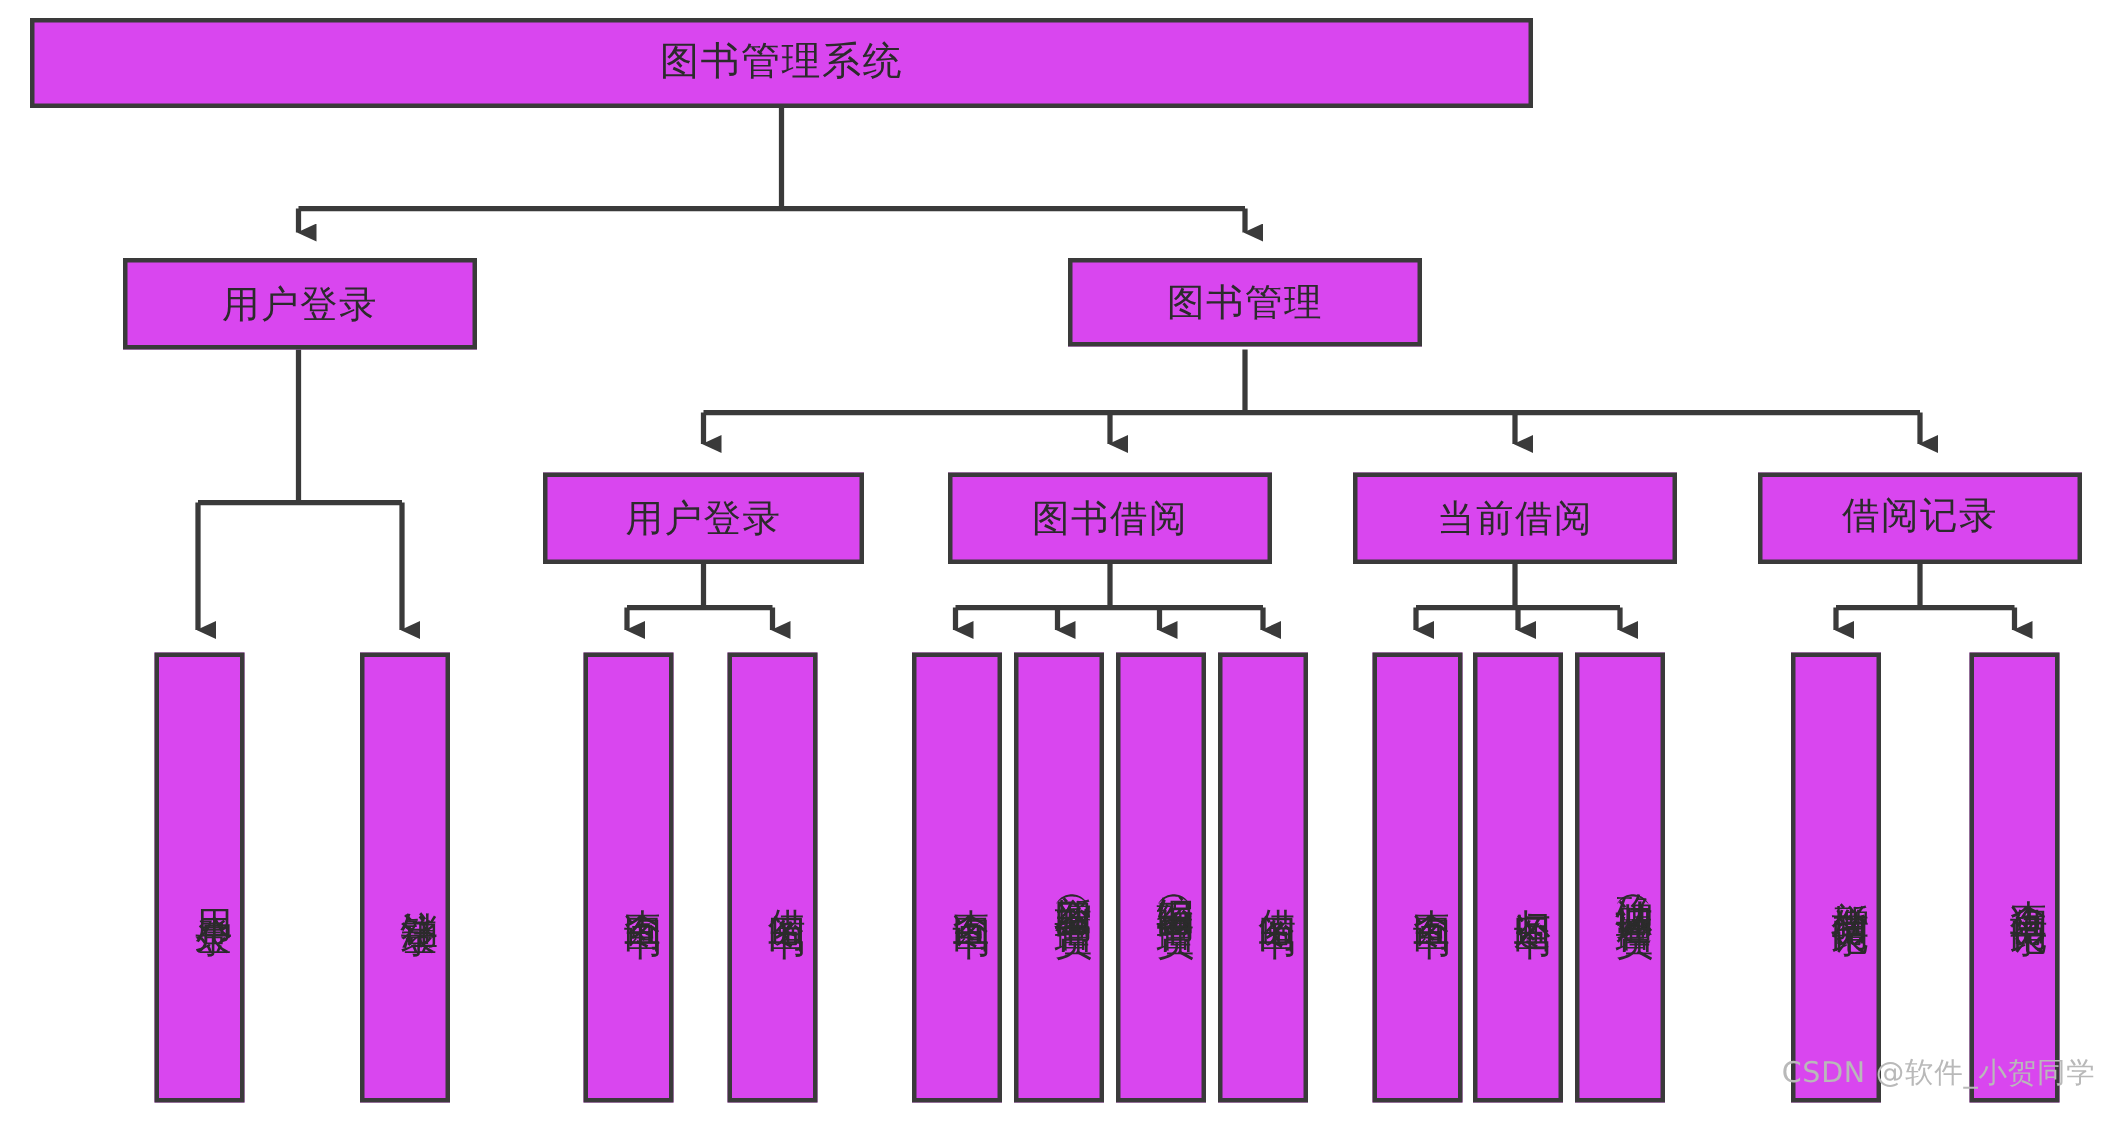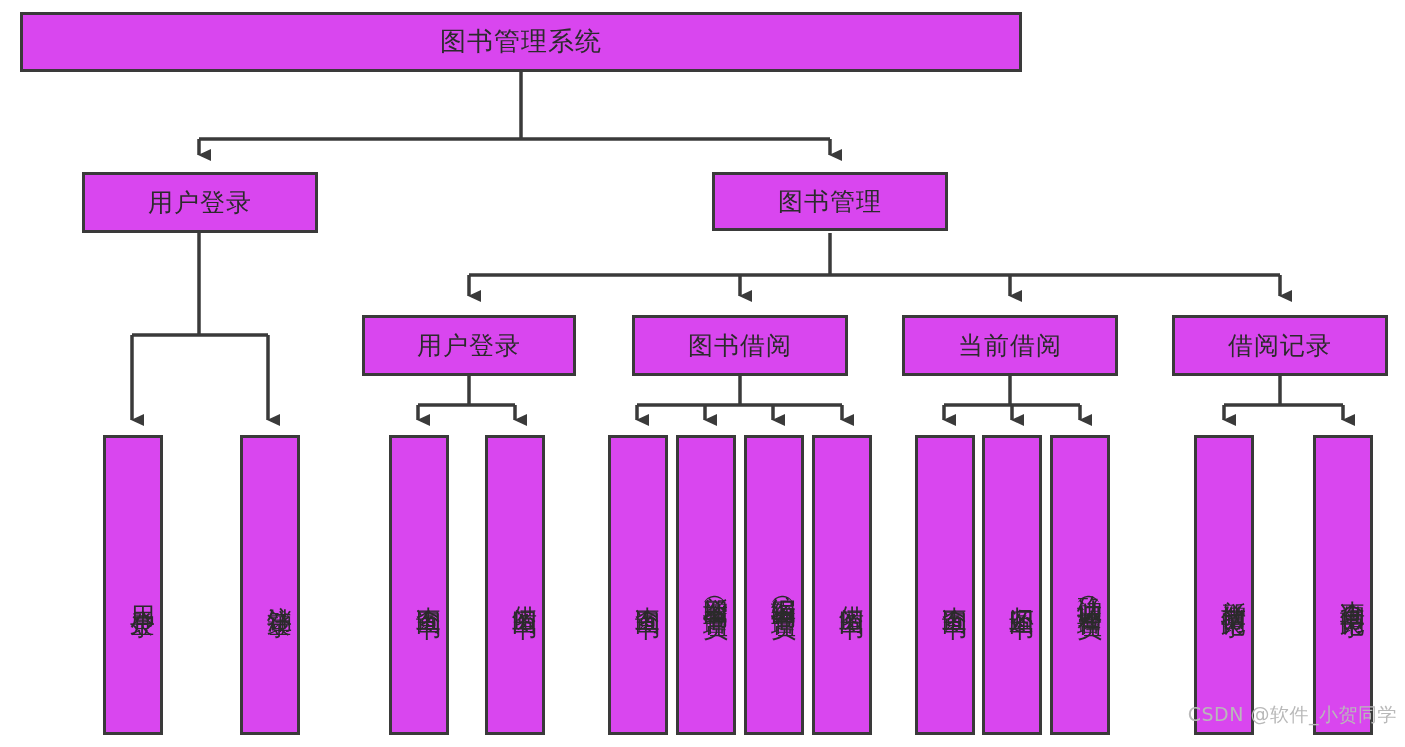--- a/index.html
+++ b/index.html
@@ -144,21 +144,21 @@
   </div>
 
   <div class="node h" style="left:632px; top:315px; width:216px; height:61px;">
     <span>图书借阅</span>
   </div>
 
   <div class="node h" style="left:902px; top:315px; width:216px; height:61px;">
     <span>当前借阅</span>
   </div>
 
-  <div class="node h" style="left:1172px; top:315px; width:216px; height:61px;">
+  <div class="node h" style="left:1172px; top:315px; width:216px; height:61px;font-family:Liberation Mono, monospace;">
     <span>借阅记录</span>
   </div>
 
   <div class="node v" style="left:103px; top:435px; width:60px; height:300px;">
     <span>用户登录</span>
   </div>
 
   <div class="node v" style="left:240px; top:435px; width:60px; height:300px;">
     <span>注销登录</span>
   </div>

